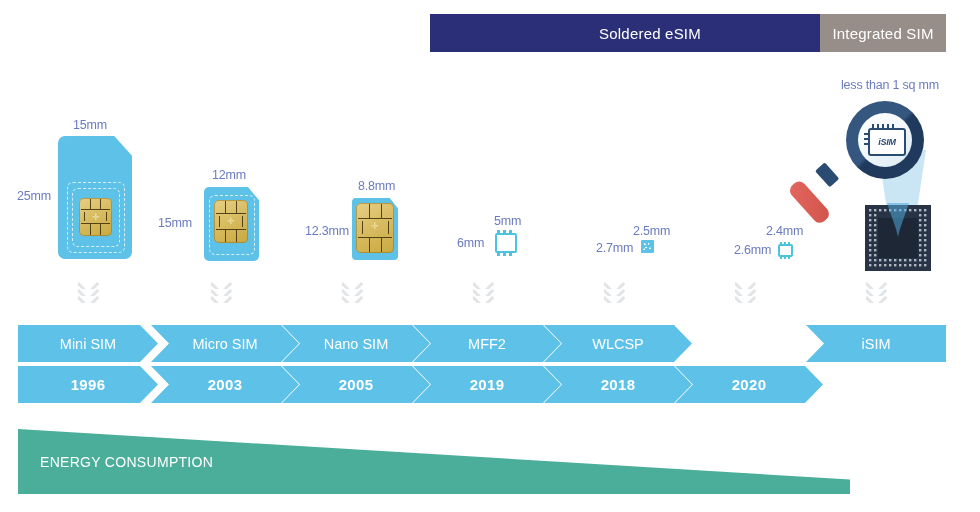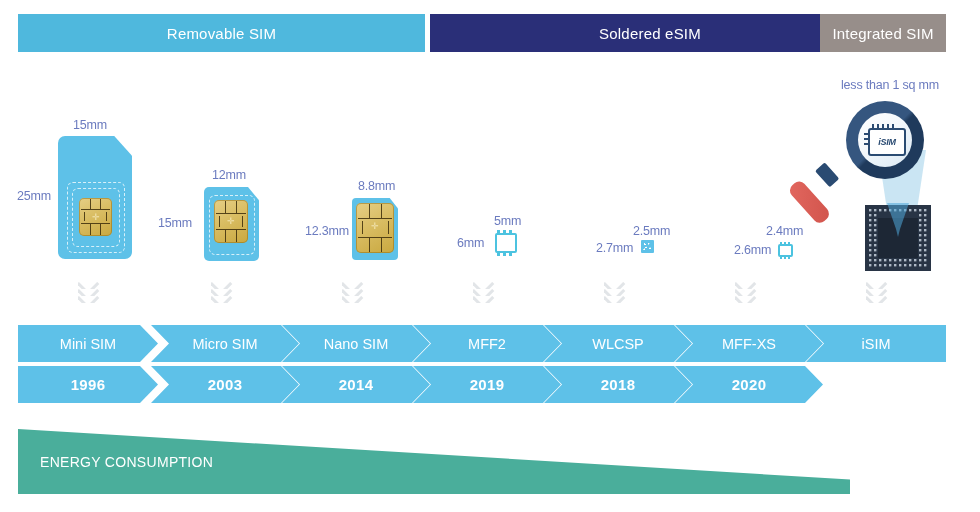--- a/index.html
+++ b/index.html
@@ -144,21 +144,20 @@
     position:absolute;left:22px;top:26px;
     color:#ffffff;font-size:14px;letter-spacing:.3px;
     white-space:nowrap;
   }
 </style>
 </head>
 <body>
 
 <div id="stage">
 
-  <div class="cat-bar" id="cat-removable">Removable SIM</div>
   <div class="cat-bar" id="cat-soldered">Soldered eSIM</div>
   <div class="cat-bar" id="cat-integrated">Integrated SIM</div>
 
   <div>
     <div class="dim" style="left:73px;top:118px;">15mm</div>
     <div class="dim" style="left:17px;top:189px;">25mm</div>
 
     <div class="simcard" style="left:58px;top:136px;width:74px;height:123px;">
       <div class="sim-body" style="border-top-right-radius:0;
            clip-path:polygon(0 0, 76% 0, 100% 16%, 100% 100%, 0 100%);"></div>
@@ -432,33 +431,31 @@
       <div class="tl-seg name" style="left:0px;width:140px;
            clip-path:polygon(0 0, 122px 0, 140px 50%, 122px 100%, 0 100%);">Mini SIM</div>
       <div class="tl-seg name" style="left:264px;width:148px;
            clip-path:polygon(0 0, 130px 0, 148px 50%, 130px 100%, 0 100%, 18px 50%);">Nano SIM</div>
       <div class="tl-seg name" style="left:133px;width:148px;
            clip-path:polygon(0 0, 130px 0, 148px 50%, 130px 100%, 0 100%, 18px 50%);">Micro SIM</div>
       <div class="tl-seg name" style="left:395px;width:148px;
            clip-path:polygon(0 0, 130px 0, 148px 50%, 130px 100%, 0 100%, 18px 50%);">MFF2</div>
       <div class="tl-seg name" style="left:526px;width:148px;
            clip-path:polygon(0 0, 130px 0, 148px 50%, 130px 100%, 0 100%, 18px 50%);">WLCSP</div>
-      <div class="tl-seg name" style="left:657px;width:148px;
-           clip-path:polygon(0 0, 130px 0, 148px 50%, 130px 100%, 0 100%, 18px 50%);">MFF-XS</div>
       <div class="tl-seg name" style="left:788px;width:140px;
            clip-path:polygon(0 0, 140px 0, 140px 100%, 0 100%, 18px 50%);">iSIM</div>
     </div>
 
     <div class="tl-row" id="tl-row-year">
       <div class="tl-seg year" style="left:0px;width:140px;
            clip-path:polygon(0 0, 122px 0, 140px 50%, 122px 100%, 0 100%);">1996</div>
       <div class="tl-seg year" style="left:133px;width:148px;
            clip-path:polygon(0 0, 130px 0, 148px 50%, 130px 100%, 0 100%, 18px 50%);">2003</div>
       <div class="tl-seg year" style="left:264px;width:148px;
-           clip-path:polygon(0 0, 130px 0, 148px 50%, 130px 100%, 0 100%, 18px 50%);">2014</div>
+           clip-path:polygon(0 0, 130px 0, 148px 50%, 130px 100%, 0 100%, 18px 50%);">2005</div>
       <div class="tl-seg year" style="left:395px;width:148px;
            clip-path:polygon(0 0, 130px 0, 148px 50%, 130px 100%, 0 100%, 18px 50%);">2019</div>
       <div class="tl-seg year" style="left:526px;width:148px;
            clip-path:polygon(0 0, 130px 0, 148px 50%, 130px 100%, 0 100%, 18px 50%);">2018</div>
       <div class="tl-seg year" style="left:657px;width:148px;
            clip-path:polygon(0 0, 130px 0, 148px 50%, 130px 100%, 0 100%, 18px 50%);">2020</div>
     </div>
   </div>
 
   <div id="energy">

